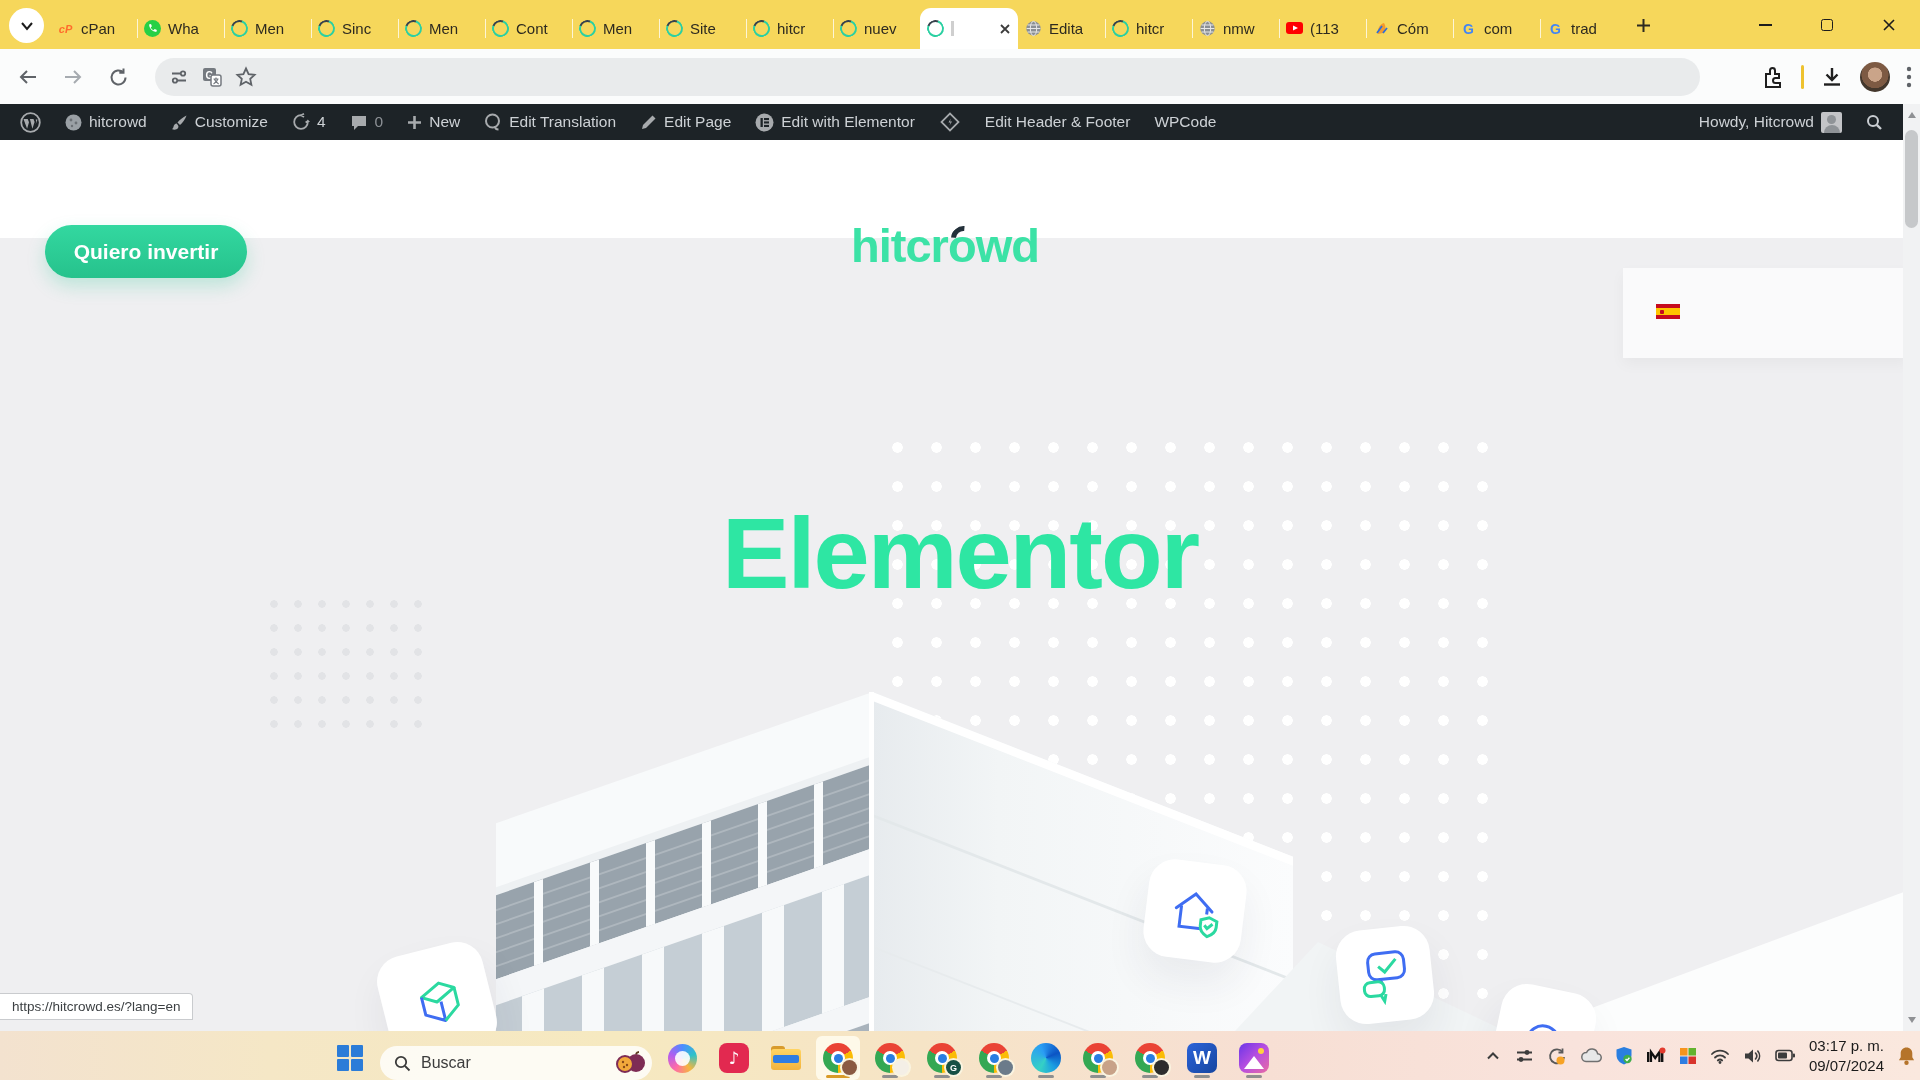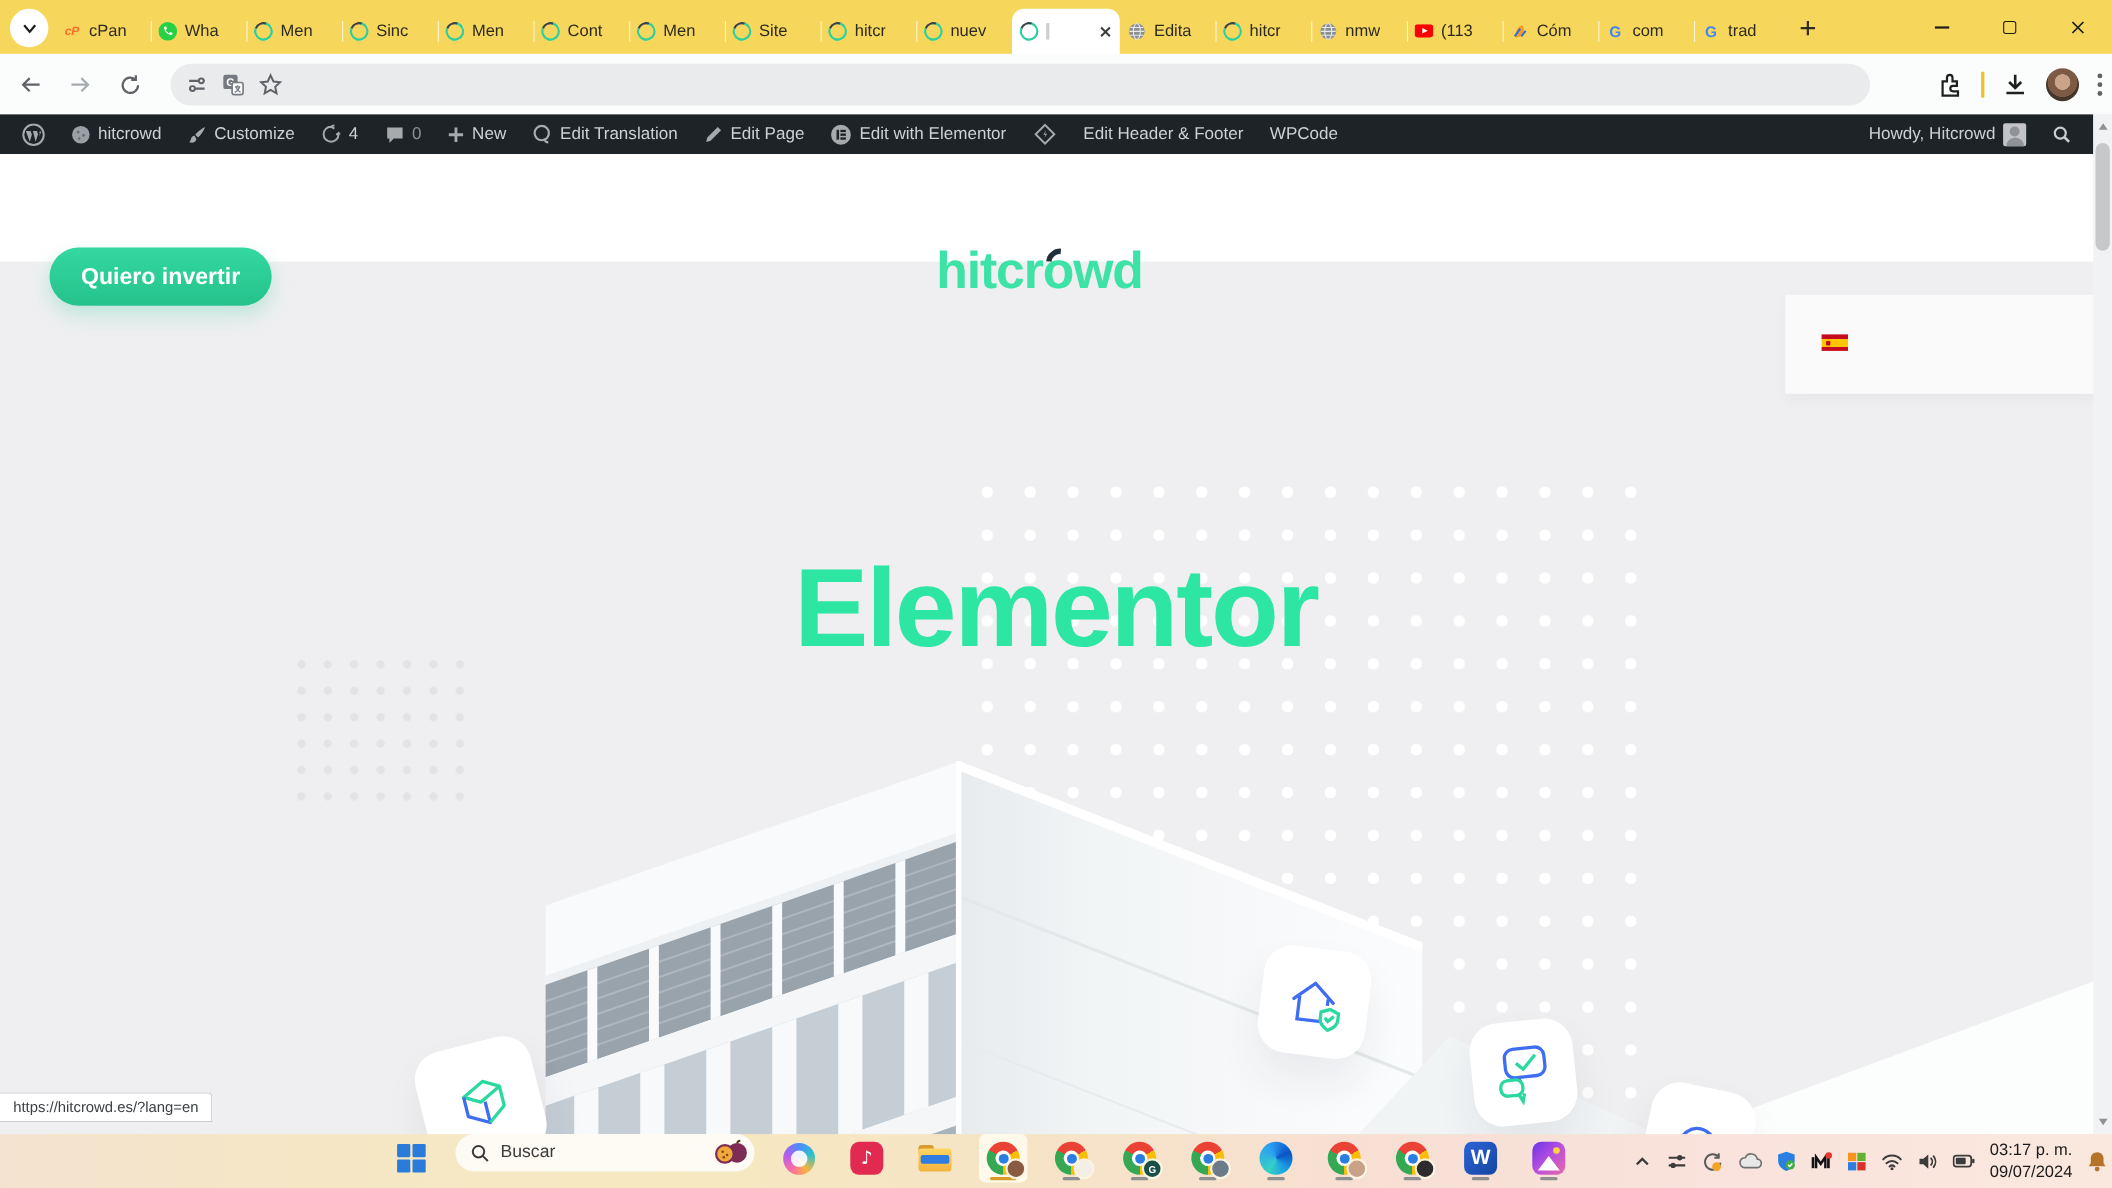--- a/index.html
+++ b/index.html
@@ -97,21 +97,21 @@
   
   .scrollbar { position:absolute; left:1903px; top:104px; width:17px; height:927px; background:#f1f2f3; z-index:45; }
   .sb-thumb { position:absolute; left:2px; top:26px; width:13px; height:98px; background:#c6c8ca; border-radius:7px; }
   .sb-arrow { position:absolute; left:4.5px; width:0; height:0; border-left:4px solid transparent; border-right:4px solid transparent; }
   .sb-up { top:8px; border-bottom:6px solid #8f9194; }
   .sb-down { bottom:8px; border-top:6px solid #8f9194; }
 
   
   .taskbar { position:absolute; left:0; top:1031px; width:1920px; height:49px; z-index:50;
     background:linear-gradient(90deg,#f3e2cf 0%,#f5e7c6 14%,#f6e9c0 32%,#f6e4c6 48%,#f7dfd4 66%,#f9e3dc 82%,#fae8de 100%); }
-  .tk-left { position:absolute; left:352px; top:0; height:49px; display:flex; align-items:flex-start; gap:18px; }
+  .tk-left { position:absolute; left:328px; top:0; height:49px; display:flex; align-items:flex-end; gap:8px; }
   .tk { width:44px; height:44px; border-radius:6px; display:flex; align-items:center; justify-content:center; position:relative; }
   .tk.open::after { content:""; position:absolute; bottom:2px; left:14px; width:16px; height:3px; border-radius:2px; background:#8f8f8f; }
   .tk.active { background:rgba(255,252,238,.88); }
   .tk.active::after { content:""; position:absolute; bottom:2px; left:10px; width:24px; height:3.5px; border-radius:2px; background:#d99b27; }
   .search-pill { width:272px; height:34px; background:rgba(255,255,255,.8); border-radius:17px; display:flex;
     align-items:center; gap:10px; padding:0 6px 0 14px; }
   .search-pill span { font-size:16px; color:#3c3c3c; flex:1; }
   .ic-start { display:grid; grid-template-columns:12px 12px; grid-gap:2px; }
   .ic-start i { width:12px; height:12px; background:#2b7cd8; border-radius:1px; }
   .ic-chrome { position:relative; width:30px; height:30px; border-radius:50%;

